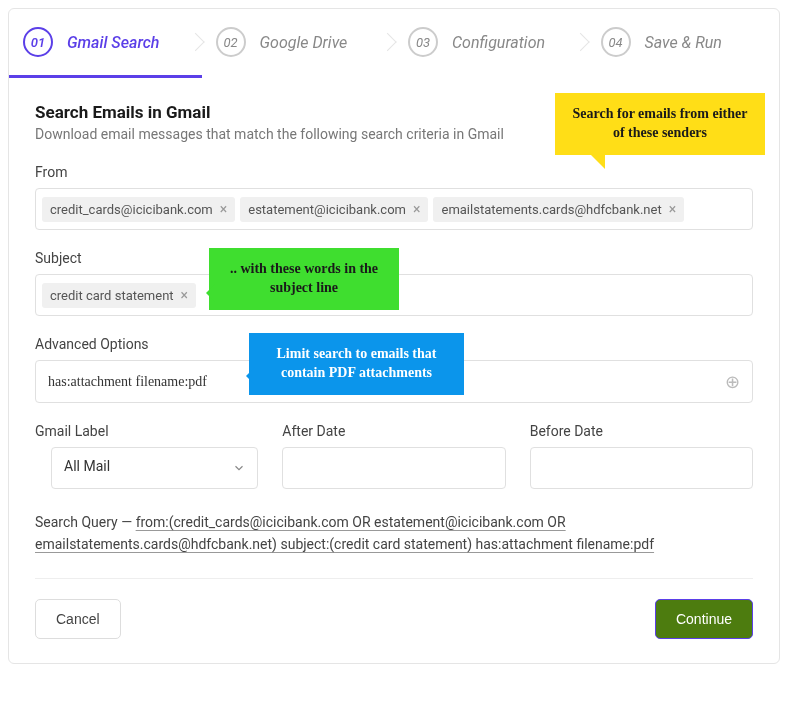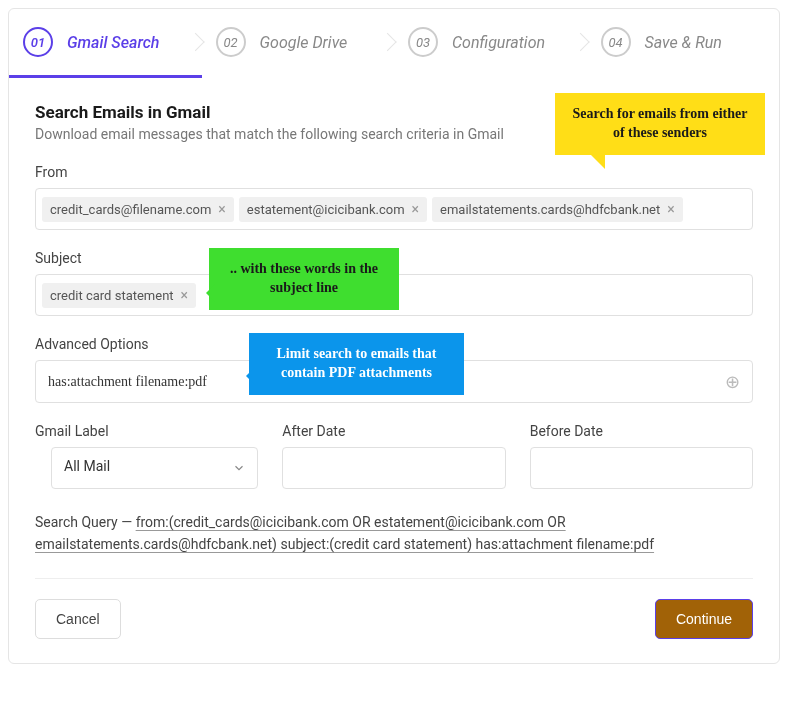--- a/index.html
+++ b/index.html
@@ -26,21 +26,21 @@
 .row { display: flex; gap: 24px; margin-bottom: 22px; }
 .col { flex: 1; }
 .select, .text-input { width: 100%; border: 1px solid #e0e0e0; border-radius: 4px; padding: 10px 12px; font-size: 14px; background: #fff; height: 42px; }
 .select-wrap { position: relative; margin-left: 16px; }
 .select-wrap .chev { position: absolute; right: 12px; top: 50%; transform: translateY(-50%); pointer-events: none; }
 .query { font-size: 14px; color: #444; line-height: 1.6; margin-bottom: 22px; }
 .query-text { text-decoration: underline; text-decoration-color: #999; text-underline-offset: 3px; }
 hr { border: none; border-top: 1px solid #eee; margin-bottom: 20px; }
 .actions { display: flex; justify-content: space-between; }
 .btn { padding: 11px 20px; border-radius: 5px; font-size: 14px; cursor: pointer; border: 1px solid #ddd; background: #fff; color: #444; }
-.btn-primary { background: #a16207; color: #fff; border-color: #5B3FE8; }
+.btn-primary { background: #4d7c0f; color: #fff; border-color: #5B3FE8; }
 .callout { position: absolute; padding: 12px 16px; border-radius: 0; font-family: "Comic Sans MS", cursive; font-size: 14px; font-weight: 700; text-align: center; line-height: 1.35; }
 .callout-yellow { background: #FFDE17; color: #1a1a1a; width: 210px; top: 15px; right: 14px; }
 .callout-yellow::after { content: ""; position: absolute; left: 30px; bottom: -14px; border: 10px solid transparent; border-top-color: #FFDE17; border-right-color: #FFDE17; width:0; height:0;}
 .callout-green { background: #3FDE2F; color: #1a1a1a; width: 190px; top: 170px; left: 200px; }
 .callout-green::after { content: ""; position: absolute; left: -12px; bottom: 8px; border: 9px solid transparent; border-right-color: #3FDE2F; }
 .callout-blue { background: #0B95EB; color: #fff; width: 215px; top: 255px; left: 240px; }
 .callout-blue::after { content: ""; position: absolute; left: -12px; bottom: 10px; border: 9px solid transparent; border-right-color: #0B95EB; }
 .group { margin-bottom: 0; }
 </style>
 </head>
@@ -67,21 +67,21 @@
   </div>
 
   <div class="body">
     <div class="heading">Search Emails in Gmail</div>
     <div class="subheading">Download email messages that match the following search criteria in Gmail</div>
 
     <div class="group">
       <label class="field-label">From</label>
       <div class="chip-input">
         <span class="chip">
-          <span>credit_cards@filename.com</span>
+          <span>credit_cards@icicibank.com</span>
           <span class="chip-x">×</span>
         </span>
         <span class="chip">
           <span>estatement@icicibank.com</span>
           <span class="chip-x">×</span>
         </span>
         <span class="chip">
           <span>emailstatements.cards@hdfcbank.net</span>
           <span class="chip-x">×</span>
         </span>

